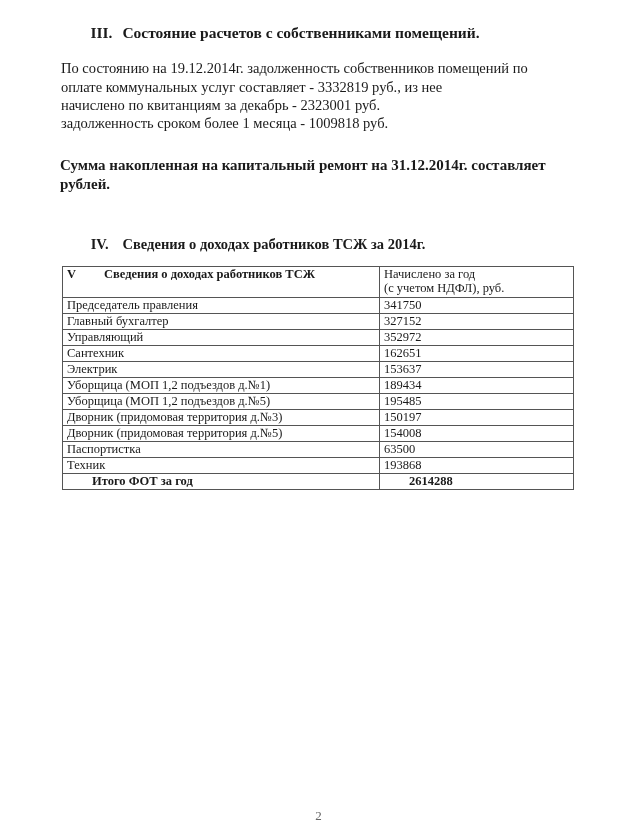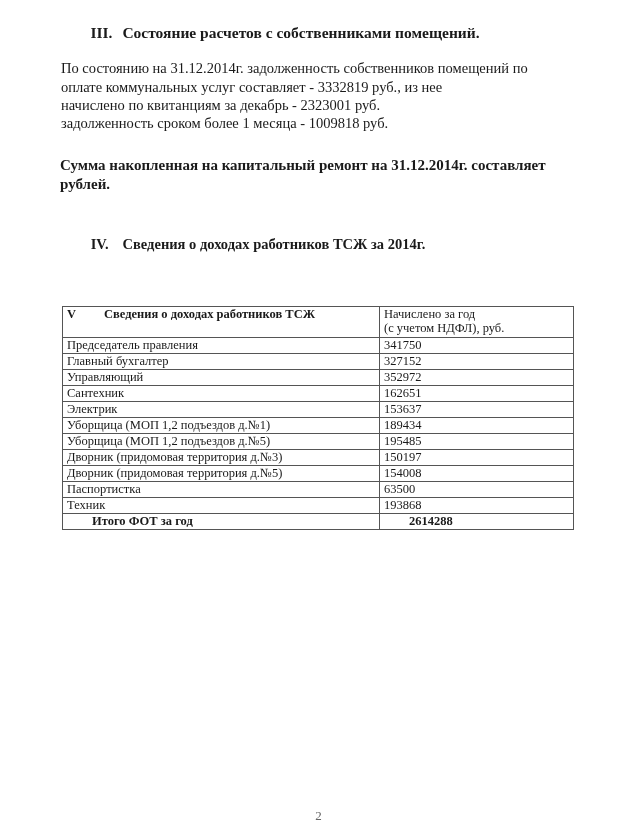--- a/index.html
+++ b/index.html
@@ -6,37 +6,37 @@
   body { width:637px; height:825px; position:relative; overflow:hidden;
          font-family:"Liberation Serif", serif; color:#1a1a1a; }
   .abs { position:absolute; white-space:nowrap; }
   .h3 { left:0; width:570px; top:24px; text-align:center; font-weight:bold; font-size:15.5px; }
   .h3 .num { margin-right:10px; }
   .p1 { left:61px; font-size:14.5px; line-height:19px; }
   .bold-p { left:60px; font-weight:bold; font-size:15px;text-align:center; }
   .h4 { left:0; width:516px; top:236px; text-align:center; font-weight:bold; font-size:14.5px; }
   .h4 .num { margin-right:14px; }
   table { position:absolute; left:62px; top:266px; width:512px; border-collapse:collapse;
-          font-size:12.5px;margin-top:40px; }
+          font-size:12.5px; }
   td { border:1px solid #555; padding:0 4px; height:15px; line-height:15px; }
   td.val { text-align:left; width:160px;border-radius:7px; }
   .hdr td { height:30px; vertical-align:top; line-height:14px; }
   .hdr td.lbl { font-weight:bold; }
   .hdr td.lbl .v { margin-right:28px; }
   .total td { font-weight:bold;padding-left:29px; }
   .page-num { left:0; width:637px; top:808px; text-align:center; font-size:13px; color:#666; }
 </style>
 </head>
 <body>
 
 <div class="abs h3">
   <span class="num">III.</span><span>Состояние расчетов с собственниками помещений.</span>
 </div>
 
-<div class="abs p1" style="top:59px">По состоянию на 31.12.2014г. задолженность собственников помещений по</div>
+<div class="abs p1" style="top:59px">По состоянию на 19.12.2014г. задолженность собственников помещений по</div>
 <div class="abs p1" style="top:78px">оплате коммунальных услуг составляет  -  3332819  руб., из нее</div>
 <div class="abs p1" style="top:96px">начислено по квитанциям за декабрь      -   2323001  руб.</div>
 <div class="abs p1" style="top:114px">задолженность сроком более 1 месяца    -   1009818  руб.</div>
 
 <div class="abs bold-p" style="top:157px">Сумма накопленная на капитальный ремонт на 31.12.2014г. составляет</div>
 <div class="abs bold-p" style="top:176px">рублей.</div>
 
 <div class="abs h4">
   <span class="num">IV.</span><span>Сведения о доходах работников ТСЖ за 2014г.</span>
 </div>

